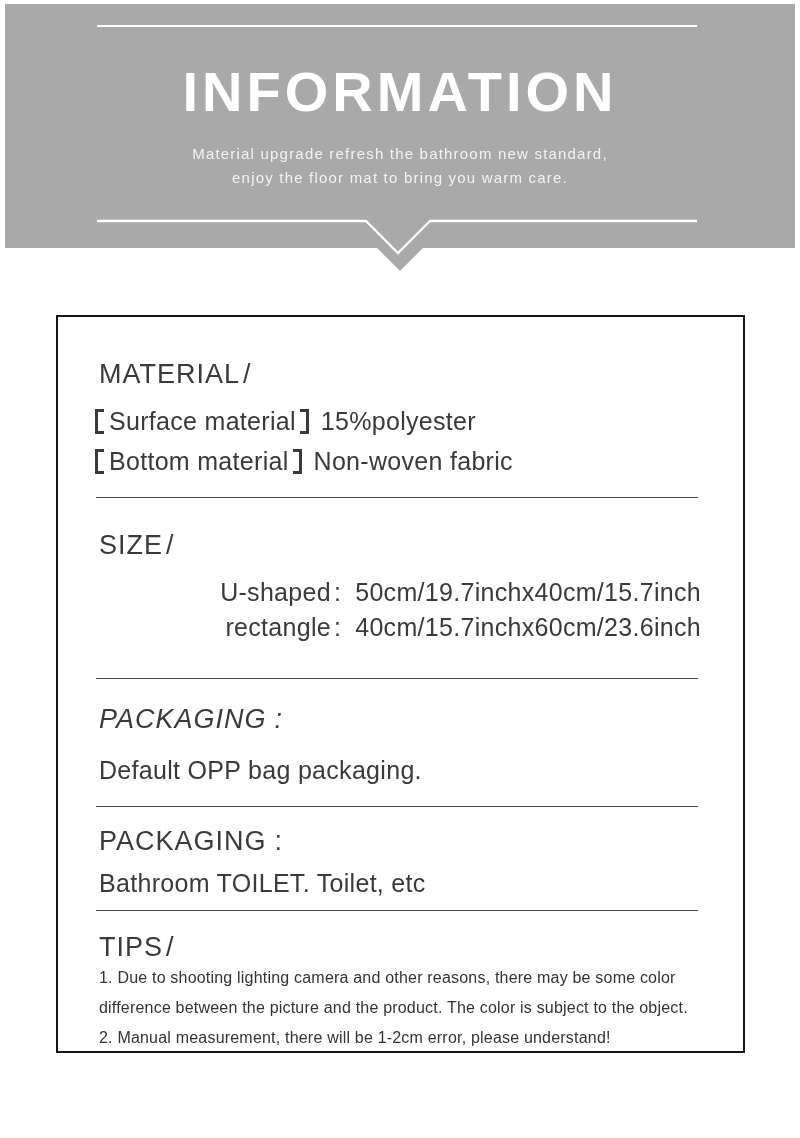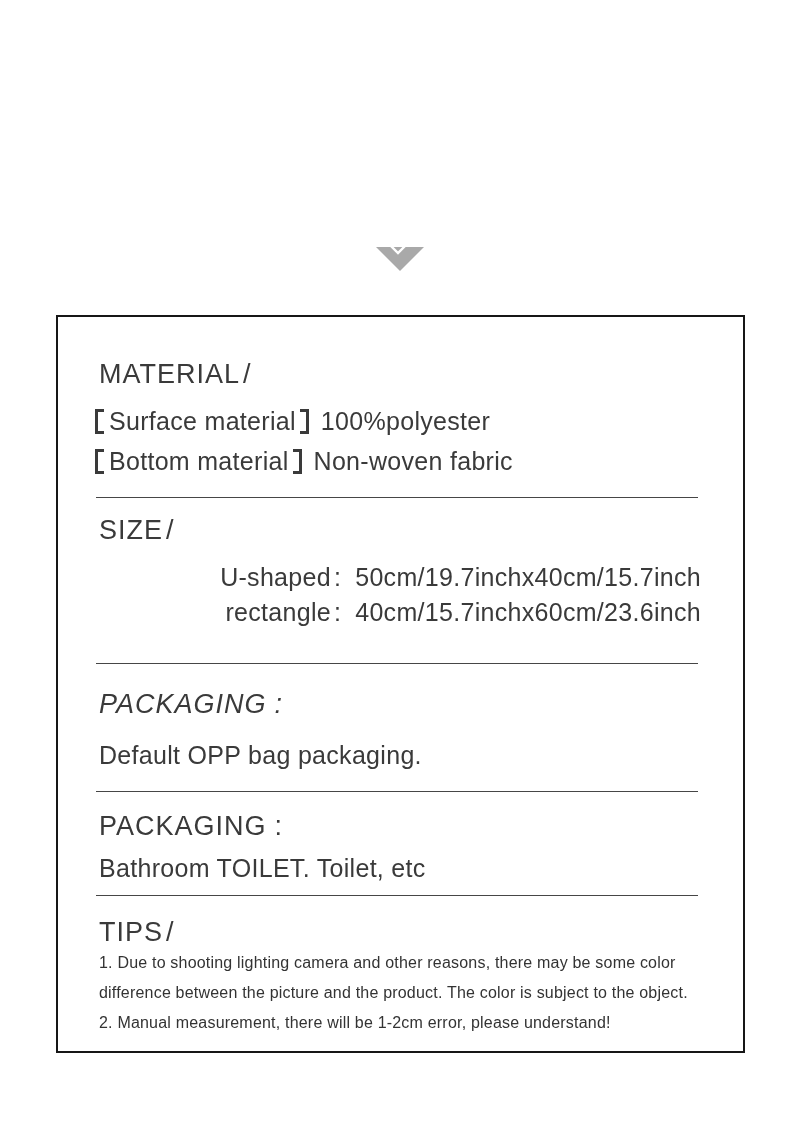--- a/index.html
+++ b/index.html
@@ -91,51 +91,59 @@
     border: none;
     border-top: 1.5px solid #464646;
     width: 602px;
     margin-left: -3px;
   }
   .divider-1 { margin-top: 16px; }
   .divider-2 { margin-top: 33px; }
   .divider-3 { margin-top: 20px; }
   .divider-4 { margin-top: 11px; }
 
-  .h-size { margin-top: 16px; }
+  .h-size { margin-top: 31px; }
   .size-rows { margin-top: 14px; }
   .srow { line-height: 35px; font-size: 25px; letter-spacing: 0.3px; white-space: nowrap; text-align: right; }
   .srow .colon { margin: 0 14px 0 3px; }
 
   .h-packaging { margin-top: 24px; font-style: italic; }
   .text-row { margin-top: 19px; font-size: 25px; line-height: 32px; letter-spacing: 0.3px; }
 
   .h-applicable { margin-top: 18px; }
   .applicable-text { margin-top: 10px; }
 
   .h-tips { margin-top: 20px; }
   .tips-list { margin-top: 0; max-width: 604px; }
   .tip-line { font-size: 16px; line-height: 30px; color: #333333; letter-spacing: 0.2px; }
 </style>
 </head>
 <body>
 
 <div class="page">
 
+  <div class="banner">
+    <div class="banner-top-line"></div>
+    <h1 class="banner-title">INFORMATION</h1>
+    <div class="banner-subtitle">
+      <div>Material upgrade refresh the bathroom new standard,</div>
+      <div>enjoy the floor mat to bring you warm care.</div>
+    </div>
+  </div>
   <svg class="banner-pointer-svg" viewBox="0 0 620 60">
     <polygon points="286,32 334,32 310,56" fill="#a9a9a9"></polygon>
     <path d="M7,6 H276 L308,38 L340,6 H607" stroke="#ffffff" stroke-width="2.4" fill="none"></path>
   </svg>
 
   <div class="info-box">
 
     <h2 class="sec-heading h-material"><span>MATERIAL</span><span class="suffix-slash">/</span></h2>
     <div class="bracket-rows">
       <div class="brow">
-        <span class="lb"></span><span>Surface material</span><span class="rb"></span><span>100%polyester</span>
+        <span class="lb"></span><span>Surface material</span><span class="rb"></span><span>15%polyester</span>
       </div>
       <div class="brow">
         <span class="lb"></span><span>Bottom material</span><span class="rb"></span><span>Non-woven fabric</span>
       </div>
     </div>
 
     <hr class="divider divider-1">
 
     <h2 class="sec-heading h-size"><span>SIZE</span><span class="suffix-slash">/</span></h2>
     <div class="size-rows">

